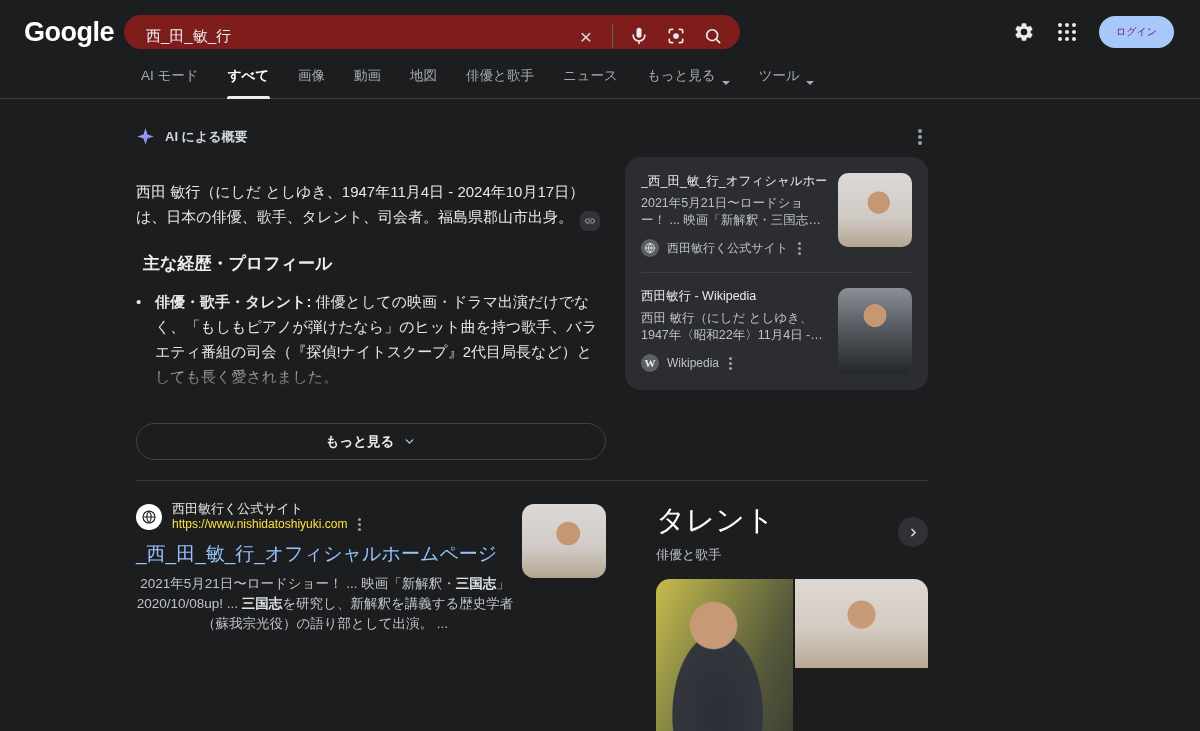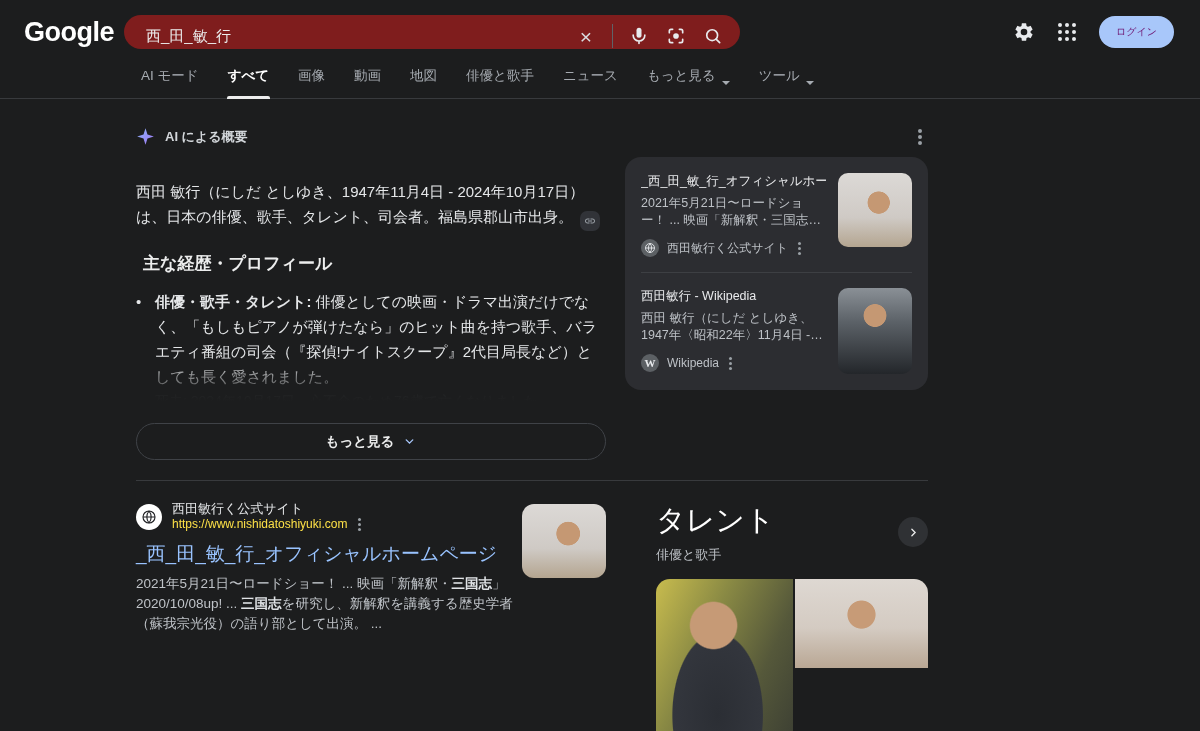--- a/index.html
+++ b/index.html
@@ -86,21 +86,21 @@
 
   
   .result { position:relative; padding-right:92px; margin-bottom:25px; min-height:78px; }
   .r-head { display:flex; align-items:center; gap:10px; cursor:pointer; }
   .fav { width:26px; height:26px; border-radius:50%; background:#fff; display:flex;
          align-items:center; justify-content:center; flex:none; }
   .r-site { font-size:13px; color:#e3e5e7; line-height:16px; }
   .r-url { font-size:12px; color:#fde047; display:flex; align-items:center; gap:9px; line-height:15px; }
   .r-title { display:inline-block; font-size:19px; color:#99c3ff; margin:9px 0 7px;
              text-decoration:none; cursor:pointer; }
-  .r-sn { font-size:13.5px; line-height:20px; color:#bfc3c8; }
+  .r-sn { font-size:13.5px; line-height:20px; color:#bfc3c8;text-align:center; }
   .r-sn b { color:#e0e3e6; }
   .r-thumb { position:absolute; right:0; top:3px; border-radius:12px; cursor:pointer; }
 
   
   .kp { width:272px; margin-left:31px; position:relative; }
   .kp-title { font-size:29px; color:#fff; font-weight:400; }
   .kp-sub { display:flex; align-items:center; gap:14px; margin-top:8px; font-size:13px; color:#bdc1c6; }
   .kp-sub2 { font-size:13px; color:#bdc1c6; margin-top:5px; }
   .kp-next { position:absolute; right:0; top:16px; width:30px; height:30px; border-radius:50%;
              background:#2f3134; display:flex; align-items:center; justify-content:center; cursor:pointer; }

